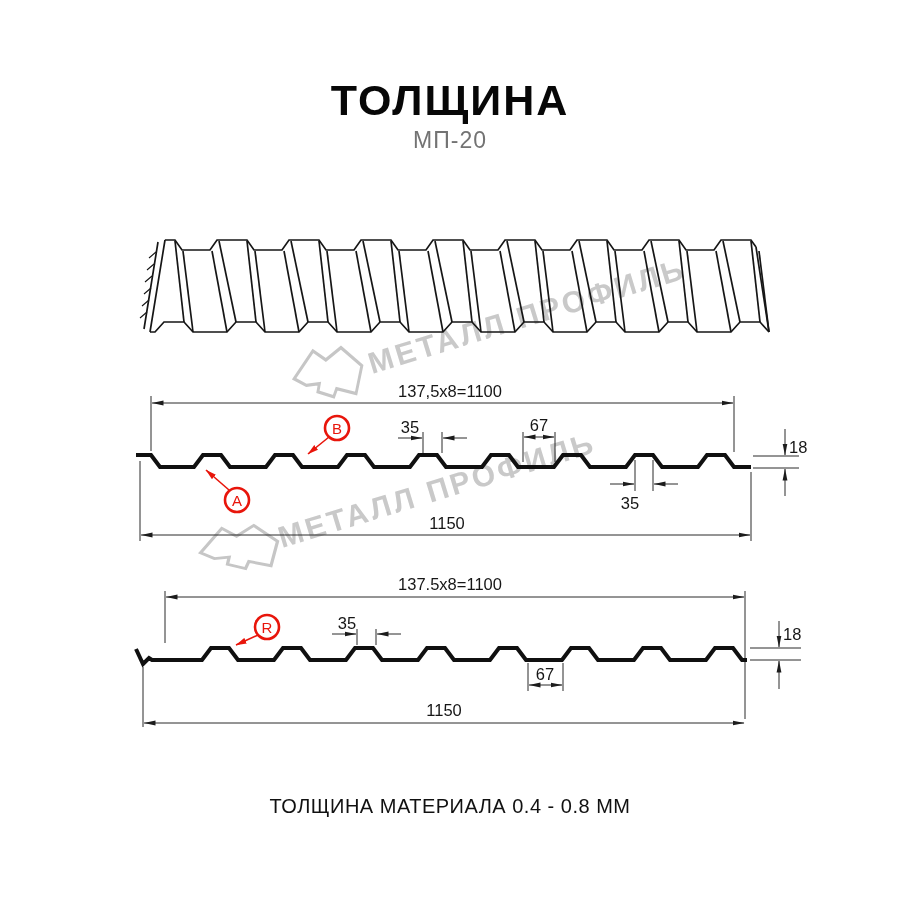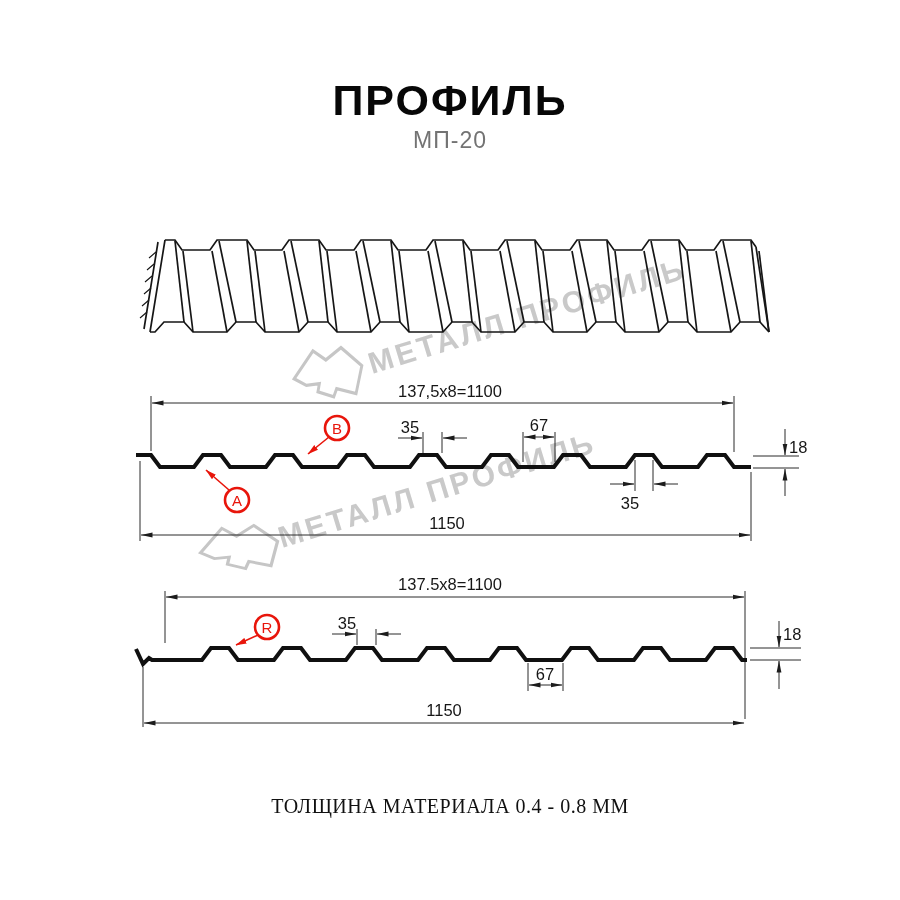--- a/index.html
+++ b/index.html
@@ -3,36 +3,36 @@
 <meta charset="utf-8">
 <style>
   html,body{margin:0;padding:0;}
   body{width:900px;height:900px;background:#ffffff;position:relative;overflow:hidden;
        font-family:"Liberation Sans", sans-serif;}
   .title{position:absolute;left:0;top:76px;width:900px;text-align:center;
          font-size:43px;font-weight:bold;letter-spacing:2px;color:#070707;}
   .subtitle{position:absolute;left:0;top:127px;width:900px;text-align:center;
          font-size:23px;font-weight:500;letter-spacing:1px;color:#737373;}
   .footer{position:absolute;left:0;top:795px;width:900px;text-align:center;
-         font-size:20px;font-weight:500;letter-spacing:0.5px;color:#111;font-family:Liberation Serif, serif;}
+         font-size:20px;font-weight:500;letter-spacing:0.5px;color:#111;}
   svg{position:absolute;left:0;top:0;}
   .dim{stroke:#2a2a2a;stroke-width:1;fill:none;}
   .dimtxt{font-size:16.5px;fill:#161616;}
   .prof{stroke:#101010;stroke-width:4;fill:none;stroke-linejoin:miter;}
   .sheet{stroke:#161616;stroke-width:1.7;fill:none;stroke-linejoin:miter;}
   .red{stroke:#e8150b;fill:none;stroke-width:1.6;}
   .redcirc{stroke:#e8150b;fill:none;stroke-width:2.6;}
   .redtxt{fill:#e8150b;font-size:15px;font-weight:500;}
   .wmtxt{fill:#c9c9c9;font-size:30px;font-weight:bold;letter-spacing:3px;}
   .wmlogo{stroke:#c6c6c6;stroke-width:4;fill:none;stroke-linejoin:miter;}
 </style>
 </head>
 <body>
 
-<div class="title">ПРОФИЛЬ</div>
+<div class="title">ТОЛЩИНА</div>
 <div class="subtitle">МП-20</div>
 <div class="footer">ТОЛЩИНА МАТЕРИАЛА 0.4 - 0.8 ММ</div>
 
 <svg width="900" height="900" viewBox="0 0 900 900">
   <defs>
     <marker id="ab" viewBox="0 0 12 6" refX="11.5" refY="3" markerWidth="12" markerHeight="6" orient="auto" markerUnits="userSpaceOnUse">
       <path d="M12,3 0,0.6 0,5.4Z" fill="#1c1c1c"></path>
     </marker>
     <marker id="ar" viewBox="0 0 11 7" refX="10.5" refY="3.5" markerWidth="11" markerHeight="7" orient="auto" markerUnits="userSpaceOnUse">
       <path d="M11,3.5 0,0.5 0,6.5Z" fill="#e8150b"></path>

